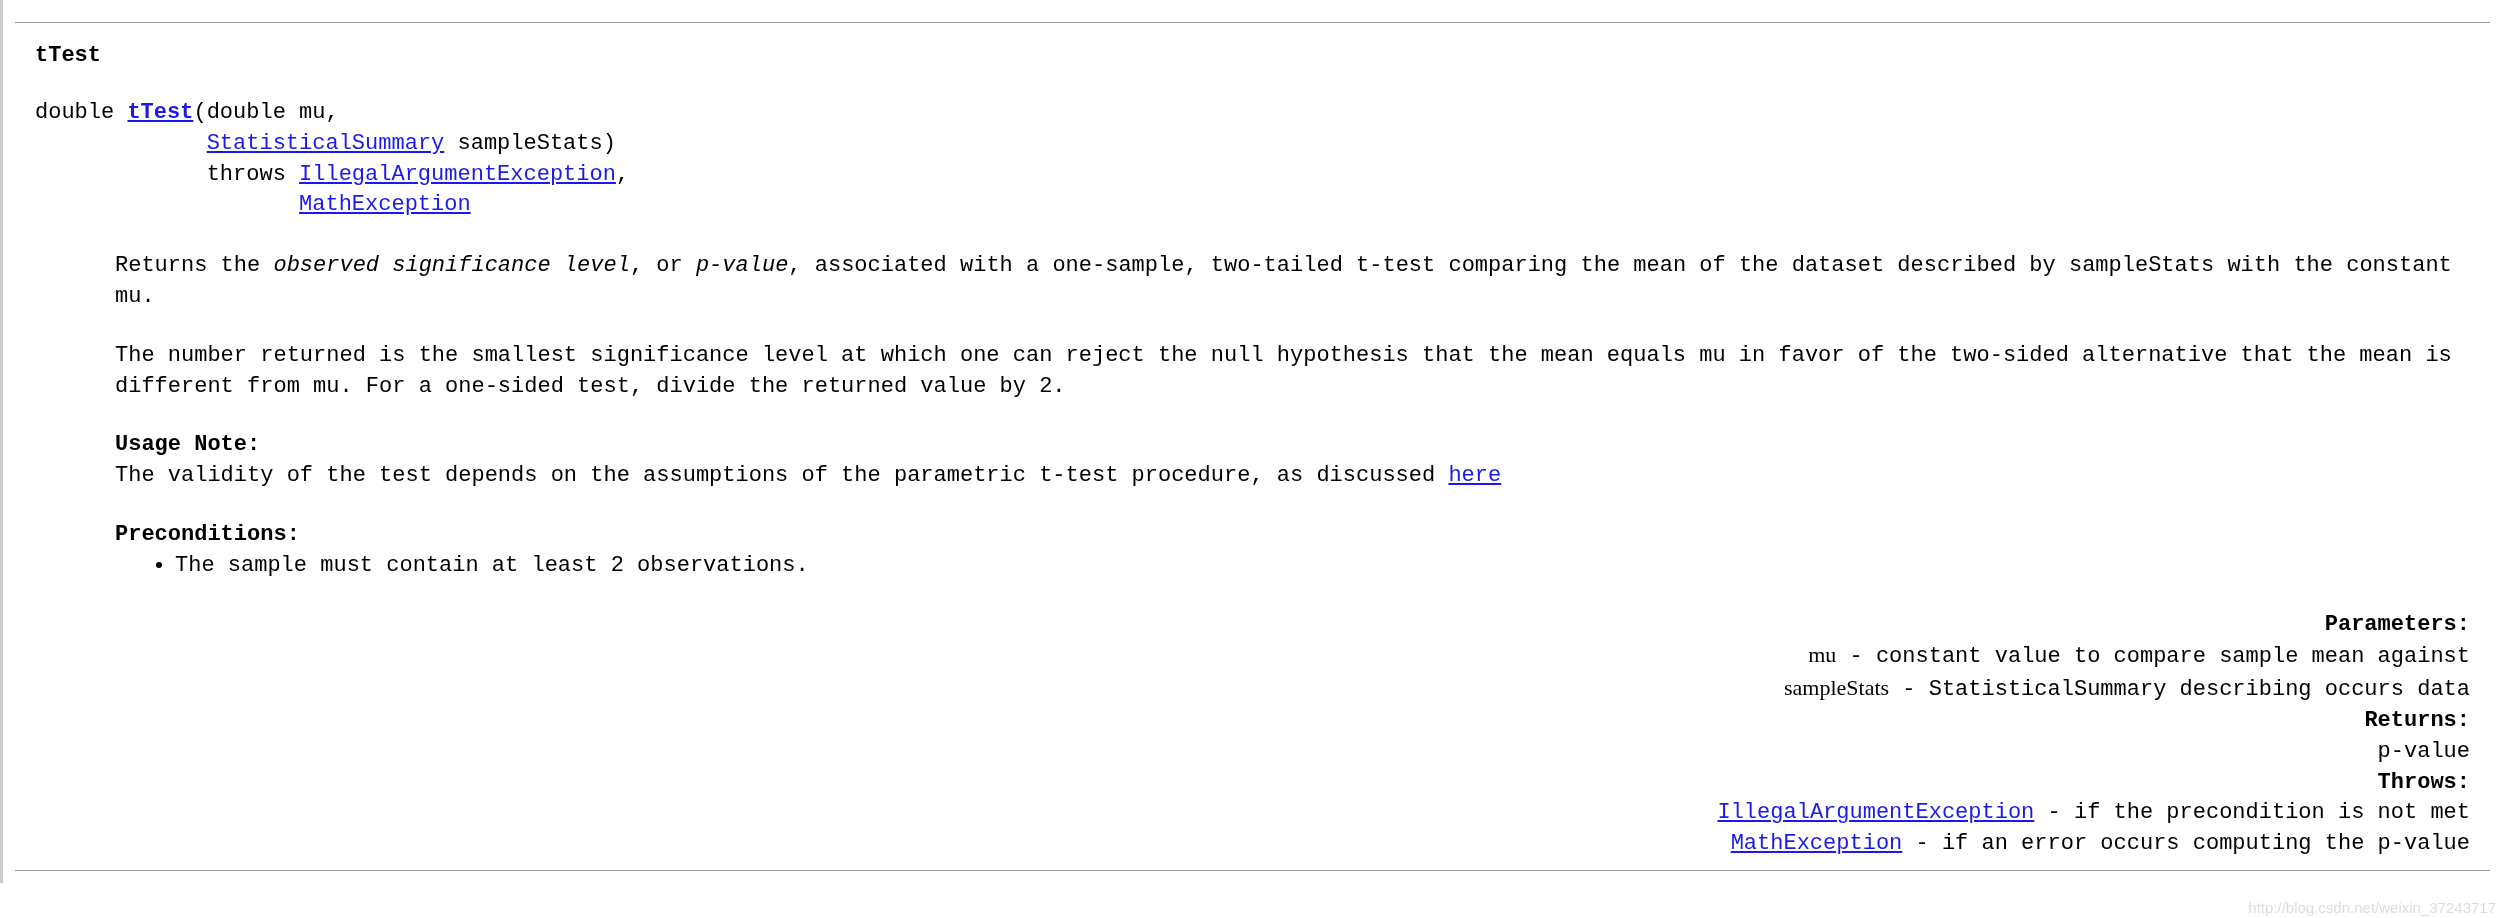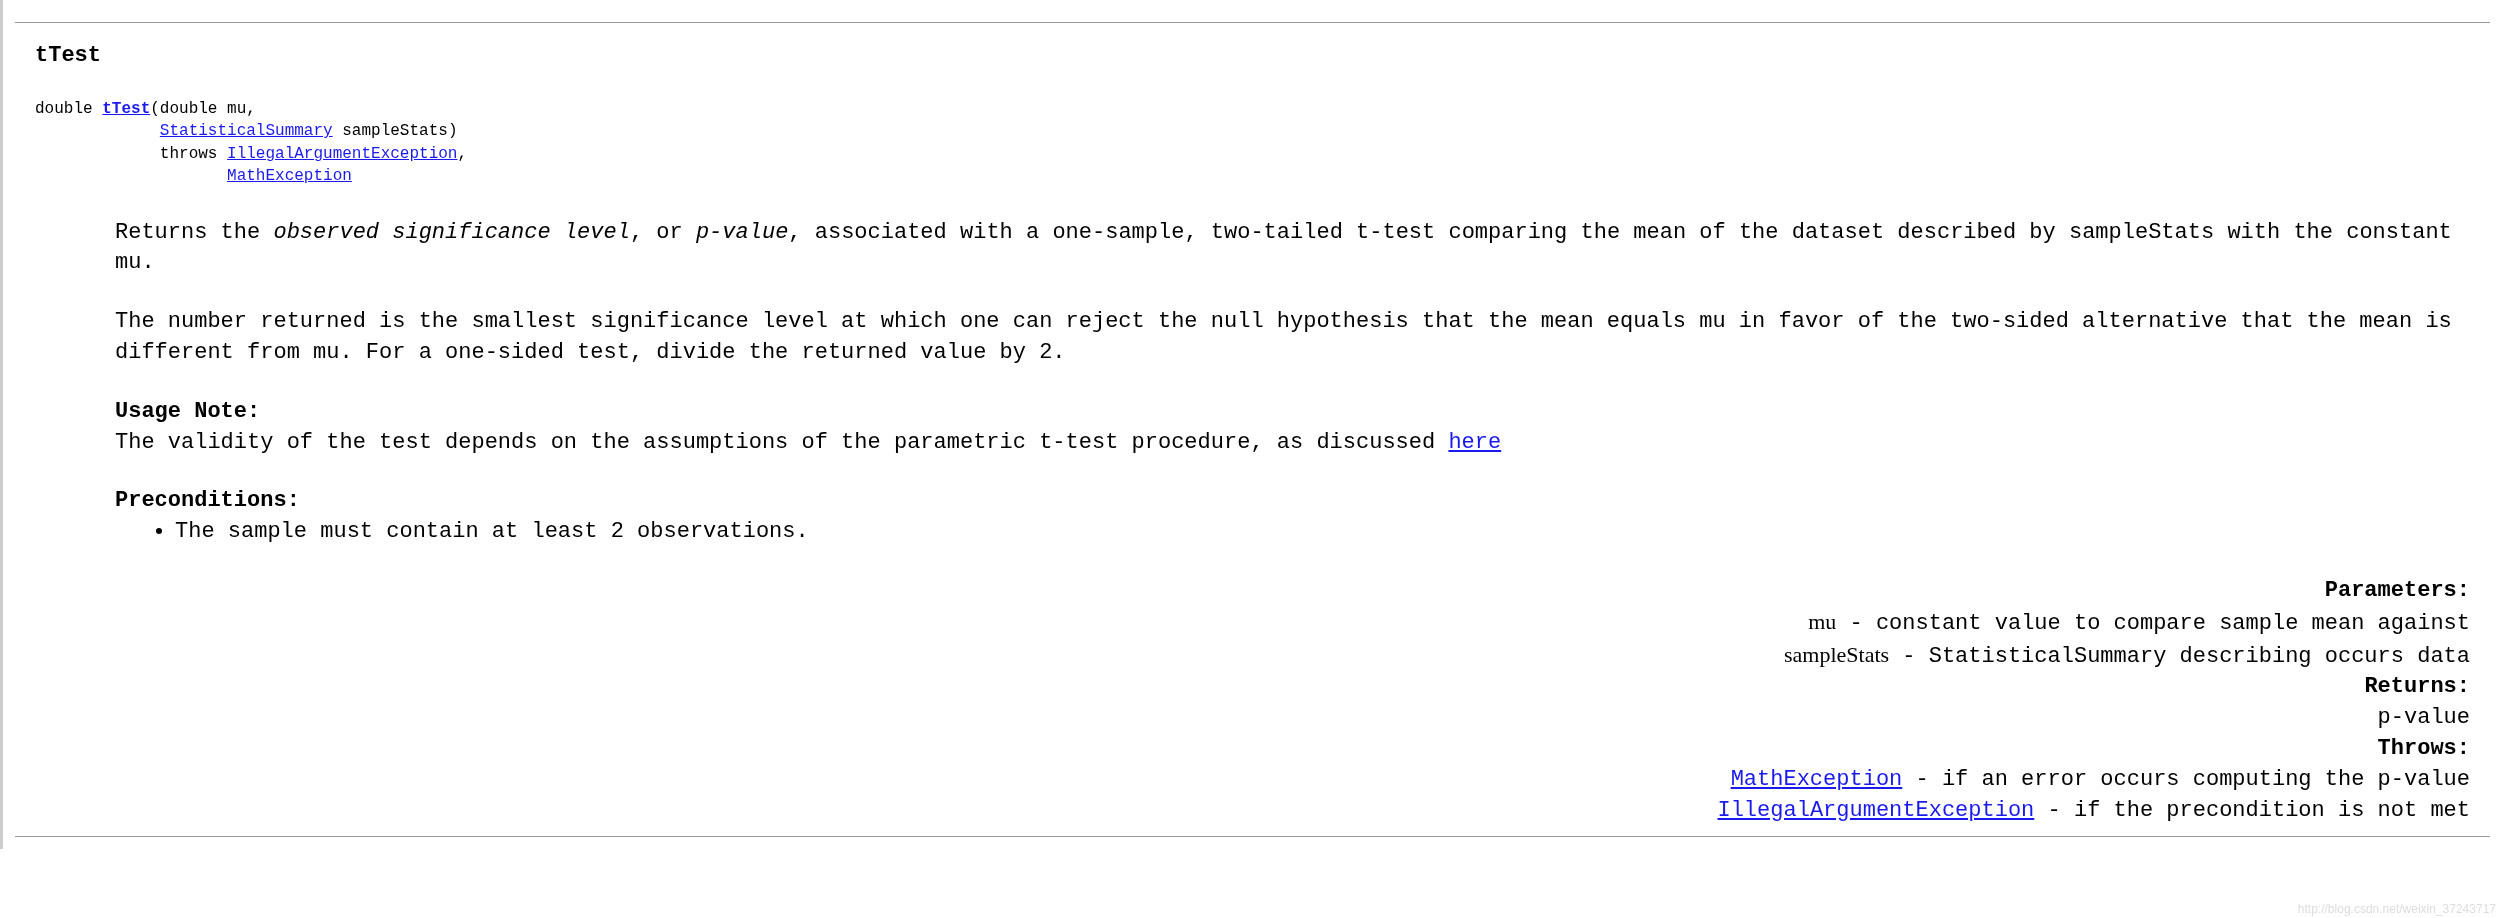--- a/index.html
+++ b/index.html
@@ -21,21 +21,21 @@
     margin: 10px 0 0 0;
     padding: 20px 20px 10px 20px;
   }
   h3 {
     margin: 0 0 30px 0;
     font-size: 22px;
     font-weight: bold;
   }
   pre {
     font-family: "Courier New", Courier, monospace;
-    font-size: 16px;
+    font-size: 22px;
     margin: 0 0 30px 0;
     line-height: 1.4;
   }
   a {
     color: #1a1aee;
     text-decoration: underline;
   }
   .desc {
     margin-left: 80px;
     line-height: 1.4;
@@ -65,21 +65,21 @@
   }
   i { font-style: italic; margin-top: 32px; }
   b { font-weight: bold; }
   code { font-family: Liberation Serif, serif; }
   .watermark {
     position: fixed;
     bottom: 2px;
     right: 6px;
     color: #ddd;
     font-family: Arial, sans-serif;
-    font-size: 12px;
+    font-size: 15px;
   }
 </style>
 </head>
 <body>
 
 <div class="outer">
   <div class="inner">
 
     <h3>tTest</h3>
 
@@ -103,21 +103,21 @@
 
       <dl>
         <dt>Parameters:</dt>
         <dd><code>mu</code><span> - constant value to compare sample mean against</span></dd>
         <dd><code>sampleStats</code><span> - StatisticalSummary describing occurs data</span></dd>
 
         <dt>Returns:</dt>
         <dd>p-value</dd>
 
         <dt>Throws:</dt>
+        <dd><a href="#">IllegalArgumentException</a><span> - if the precondition is not met</span></dd>
         <dd><a href="#">MathException</a><span> - if an error occurs computing the p-value</span></dd>
-        <dd><a href="#">IllegalArgumentException</a><span> - if the precondition is not met</span></dd>
       </dl>
 
     </div>
   </div>
 </div>
 
 <div class="watermark">http://blog.csdn.net/weixin_37243717</div>
 
 </body></html>

